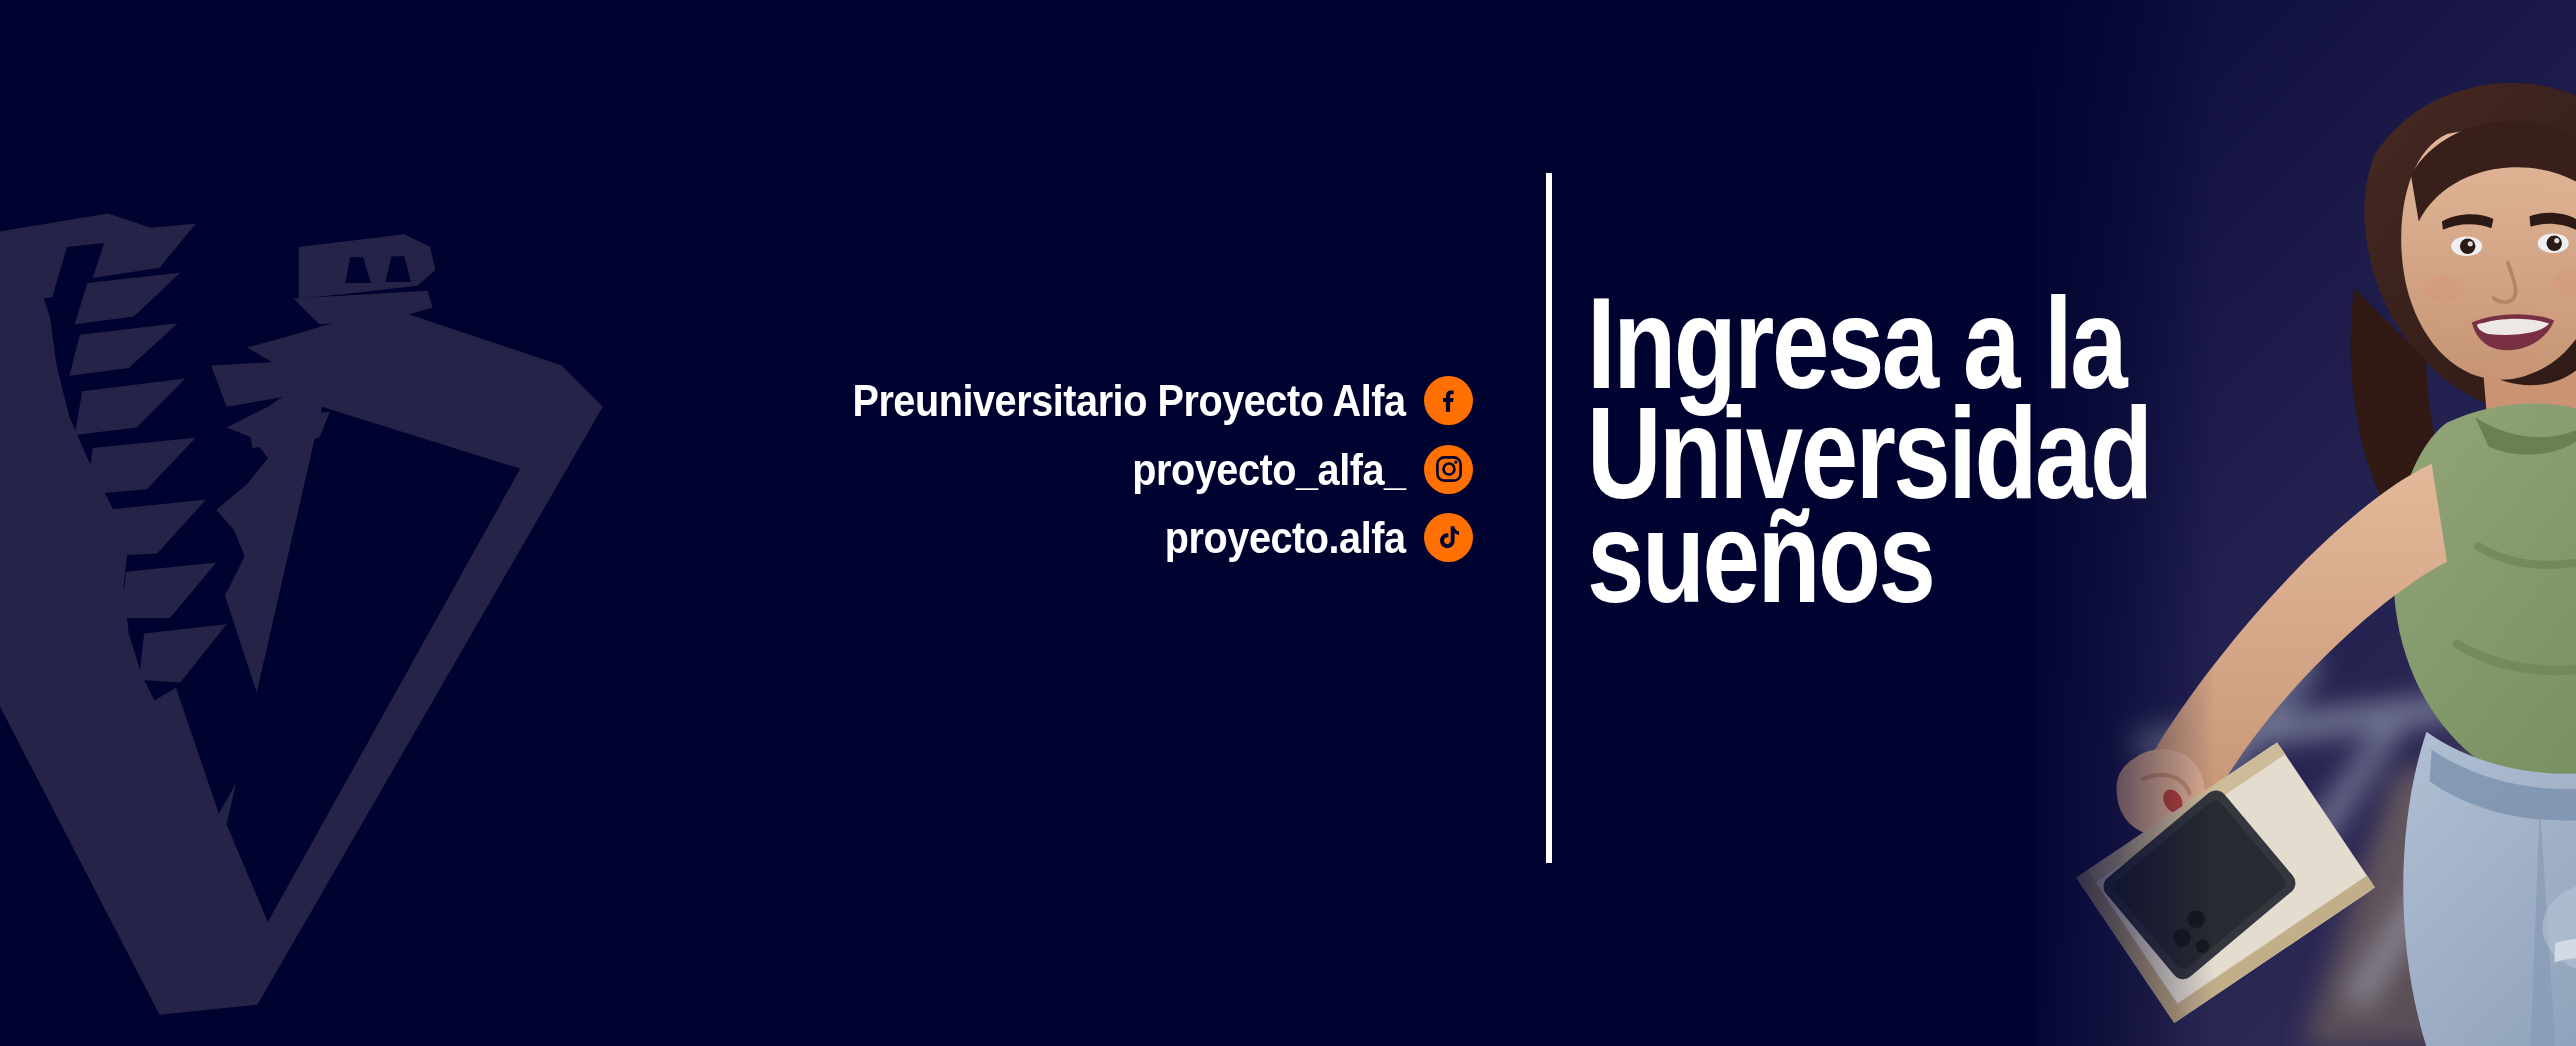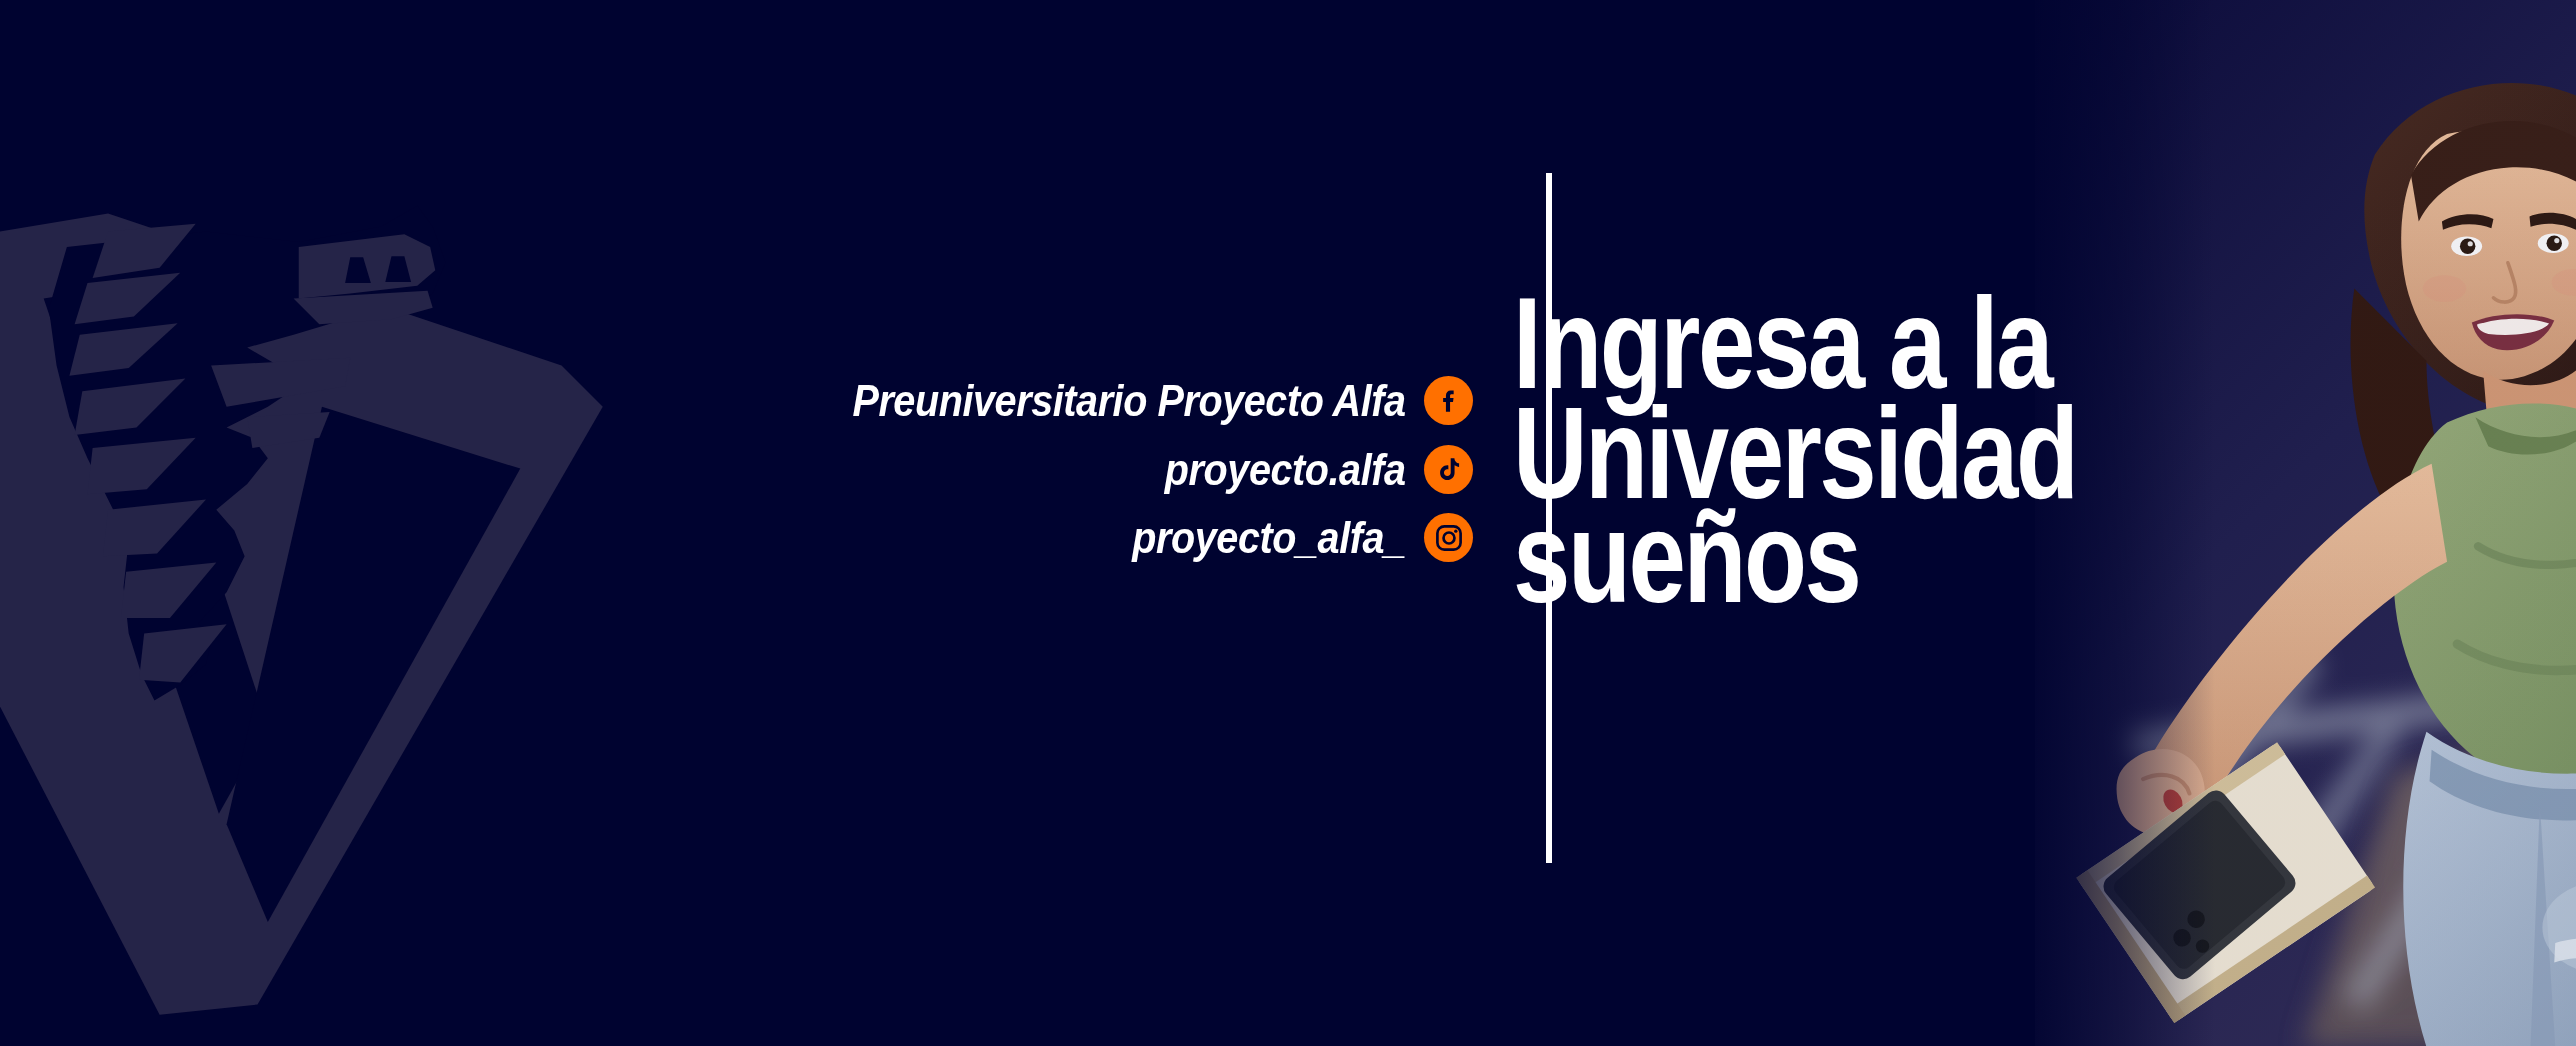--- a/index.html
+++ b/index.html
@@ -70,21 +70,20 @@
     display: flex;
     flex-direction: column;
     align-items: flex-end;
     gap: 19.6px;
     z-index: 6;
   }
   .contact-row {
     display: flex;
     align-items: center;
     gap: 18.5px;
-    font-style: italic;
   }
   .contact-label {
     color: #ffffff;
     font-size: 45px;
     font-weight: 700;
     letter-spacing: -0.5px;
     line-height: 1;
     white-space: nowrap;
     transform: scaleX(0.88);
     transform-origin: right center;
@@ -108,21 +107,21 @@
     top: 173px;
     width: 5.7px;
     height: 690px;
     background: #ffffff;
     z-index: 6;
   }
 
   
   .headline {
     position: absolute;
-    left: 1513px;
+    left: 1587px;
     top: 289px;
     z-index: 5;
     color: #ffffff;
   }
   .hl-line {
     font-size: 129px;
     font-weight: 700;
     line-height: 0.85;
     letter-spacing: -3.1px;
     white-space: nowrap;
@@ -393,39 +392,39 @@
     <div class="contact-row">
       <span class="contact-label">Preuniversitario Proyecto Alfa</span>
       <span class="social-badge">
         <svg width="32" height="32" viewBox="0 0 24 24" aria-hidden="true">
           <path fill="#000330" d="M15.4 4.1h-2.1c-2.2 0-3.6 1.5-3.6 3.8v1.9H7.6v2.9h2.1V20h3.1v-7.3h2.2l.4-2.9h-2.6V8.3c0-.8.2-1.3 1.3-1.3h1.4V4.1z"></path>
         </svg>
       </span>
     </div>
 
     <div class="contact-row">
-      <span class="contact-label">proyecto.alfa</span>
-      <span class="social-badge">
-        <svg width="31" height="31" viewBox="0 0 24 24" aria-hidden="true">
-          <path fill="#000330" d="M16.6 3.2h-2.9v11.3c0 1.4-1.1 2.6-2.6 2.6s-2.6-1.2-2.6-2.6 1.1-2.6 2.6-2.6c.3 0 .5 0 .8.1V8.9c-.3 0-.5-.1-.8-.1-3.1 0-5.6 2.5-5.6 5.7s2.5 5.7 5.6 5.7 5.6-2.5 5.6-5.7V8.8c1 .7 2.2 1.2 3.5 1.2V7.1c-1.9 0-3.6-1.7-3.6-3.9z"></path>
-        </svg>
-      </span>
-    </div>
-
-    <div class="contact-row">
       <span class="contact-label">proyecto_alfa_</span>
       <span class="social-badge">
         <svg width="32" height="32" viewBox="0 0 24 24" aria-hidden="true">
           <rect x="3.3" y="3.3" width="17.4" height="17.4" rx="5.2" ry="5.2" fill="none" stroke="#000330" stroke-width="2"></rect>
           <circle cx="12" cy="12" r="4.1" fill="none" stroke="#000330" stroke-width="2"></circle>
           <circle cx="17.1" cy="6.9" r="1.25" fill="#000330"></circle>
         </svg>
       </span>
     </div>
 
+    <div class="contact-row">
+      <span class="contact-label">proyecto.alfa</span>
+      <span class="social-badge">
+        <svg width="31" height="31" viewBox="0 0 24 24" aria-hidden="true">
+          <path fill="#000330" d="M16.6 3.2h-2.9v11.3c0 1.4-1.1 2.6-2.6 2.6s-2.6-1.2-2.6-2.6 1.1-2.6 2.6-2.6c.3 0 .5 0 .8.1V8.9c-.3 0-.5-.1-.8-.1-3.1 0-5.6 2.5-5.6 5.7s2.5 5.7 5.6 5.7 5.6-2.5 5.6-5.7V8.8c1 .7 2.2 1.2 3.5 1.2V7.1c-1.9 0-3.6-1.7-3.6-3.9z"></path>
+        </svg>
+      </span>
+    </div>
+
   </div>
 
   <div class="divider"></div>
 
   <div class="headline">
     <div class="hl-line">Ingresa a la</div>
     <div class="hl-line">Universidad</div>
     <div class="hl-line3">sueños</div>
   </div>
 

